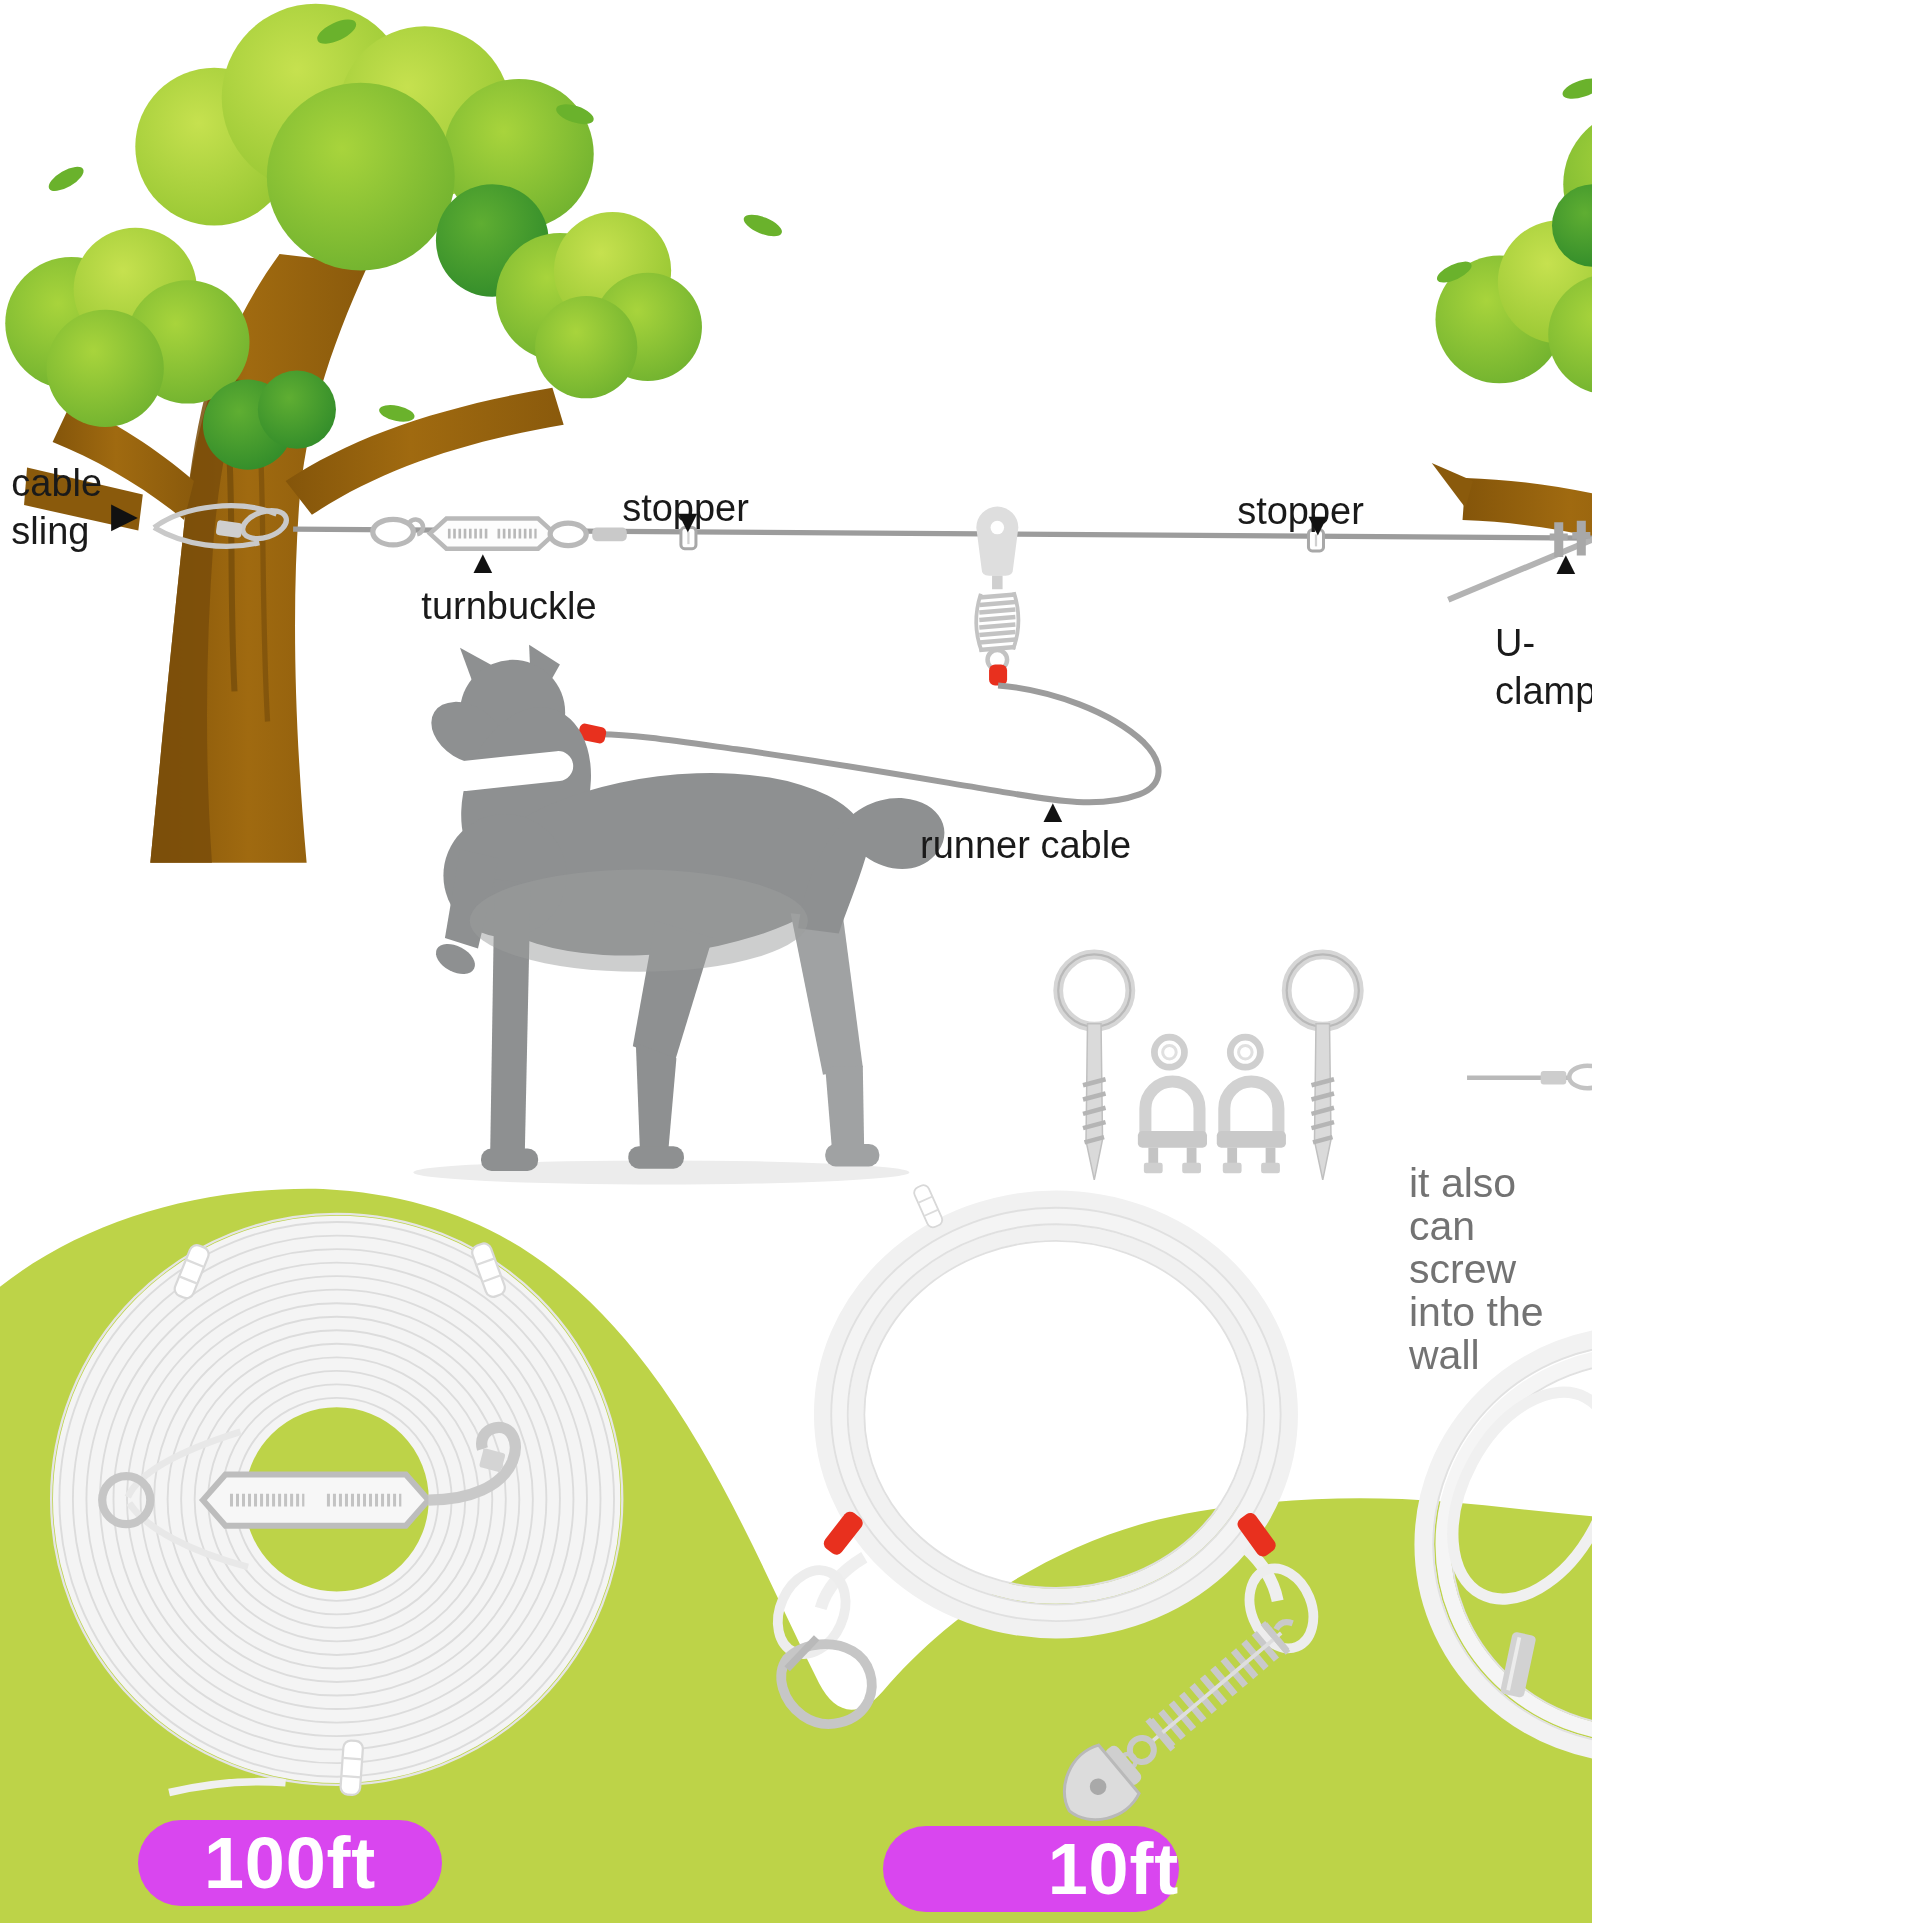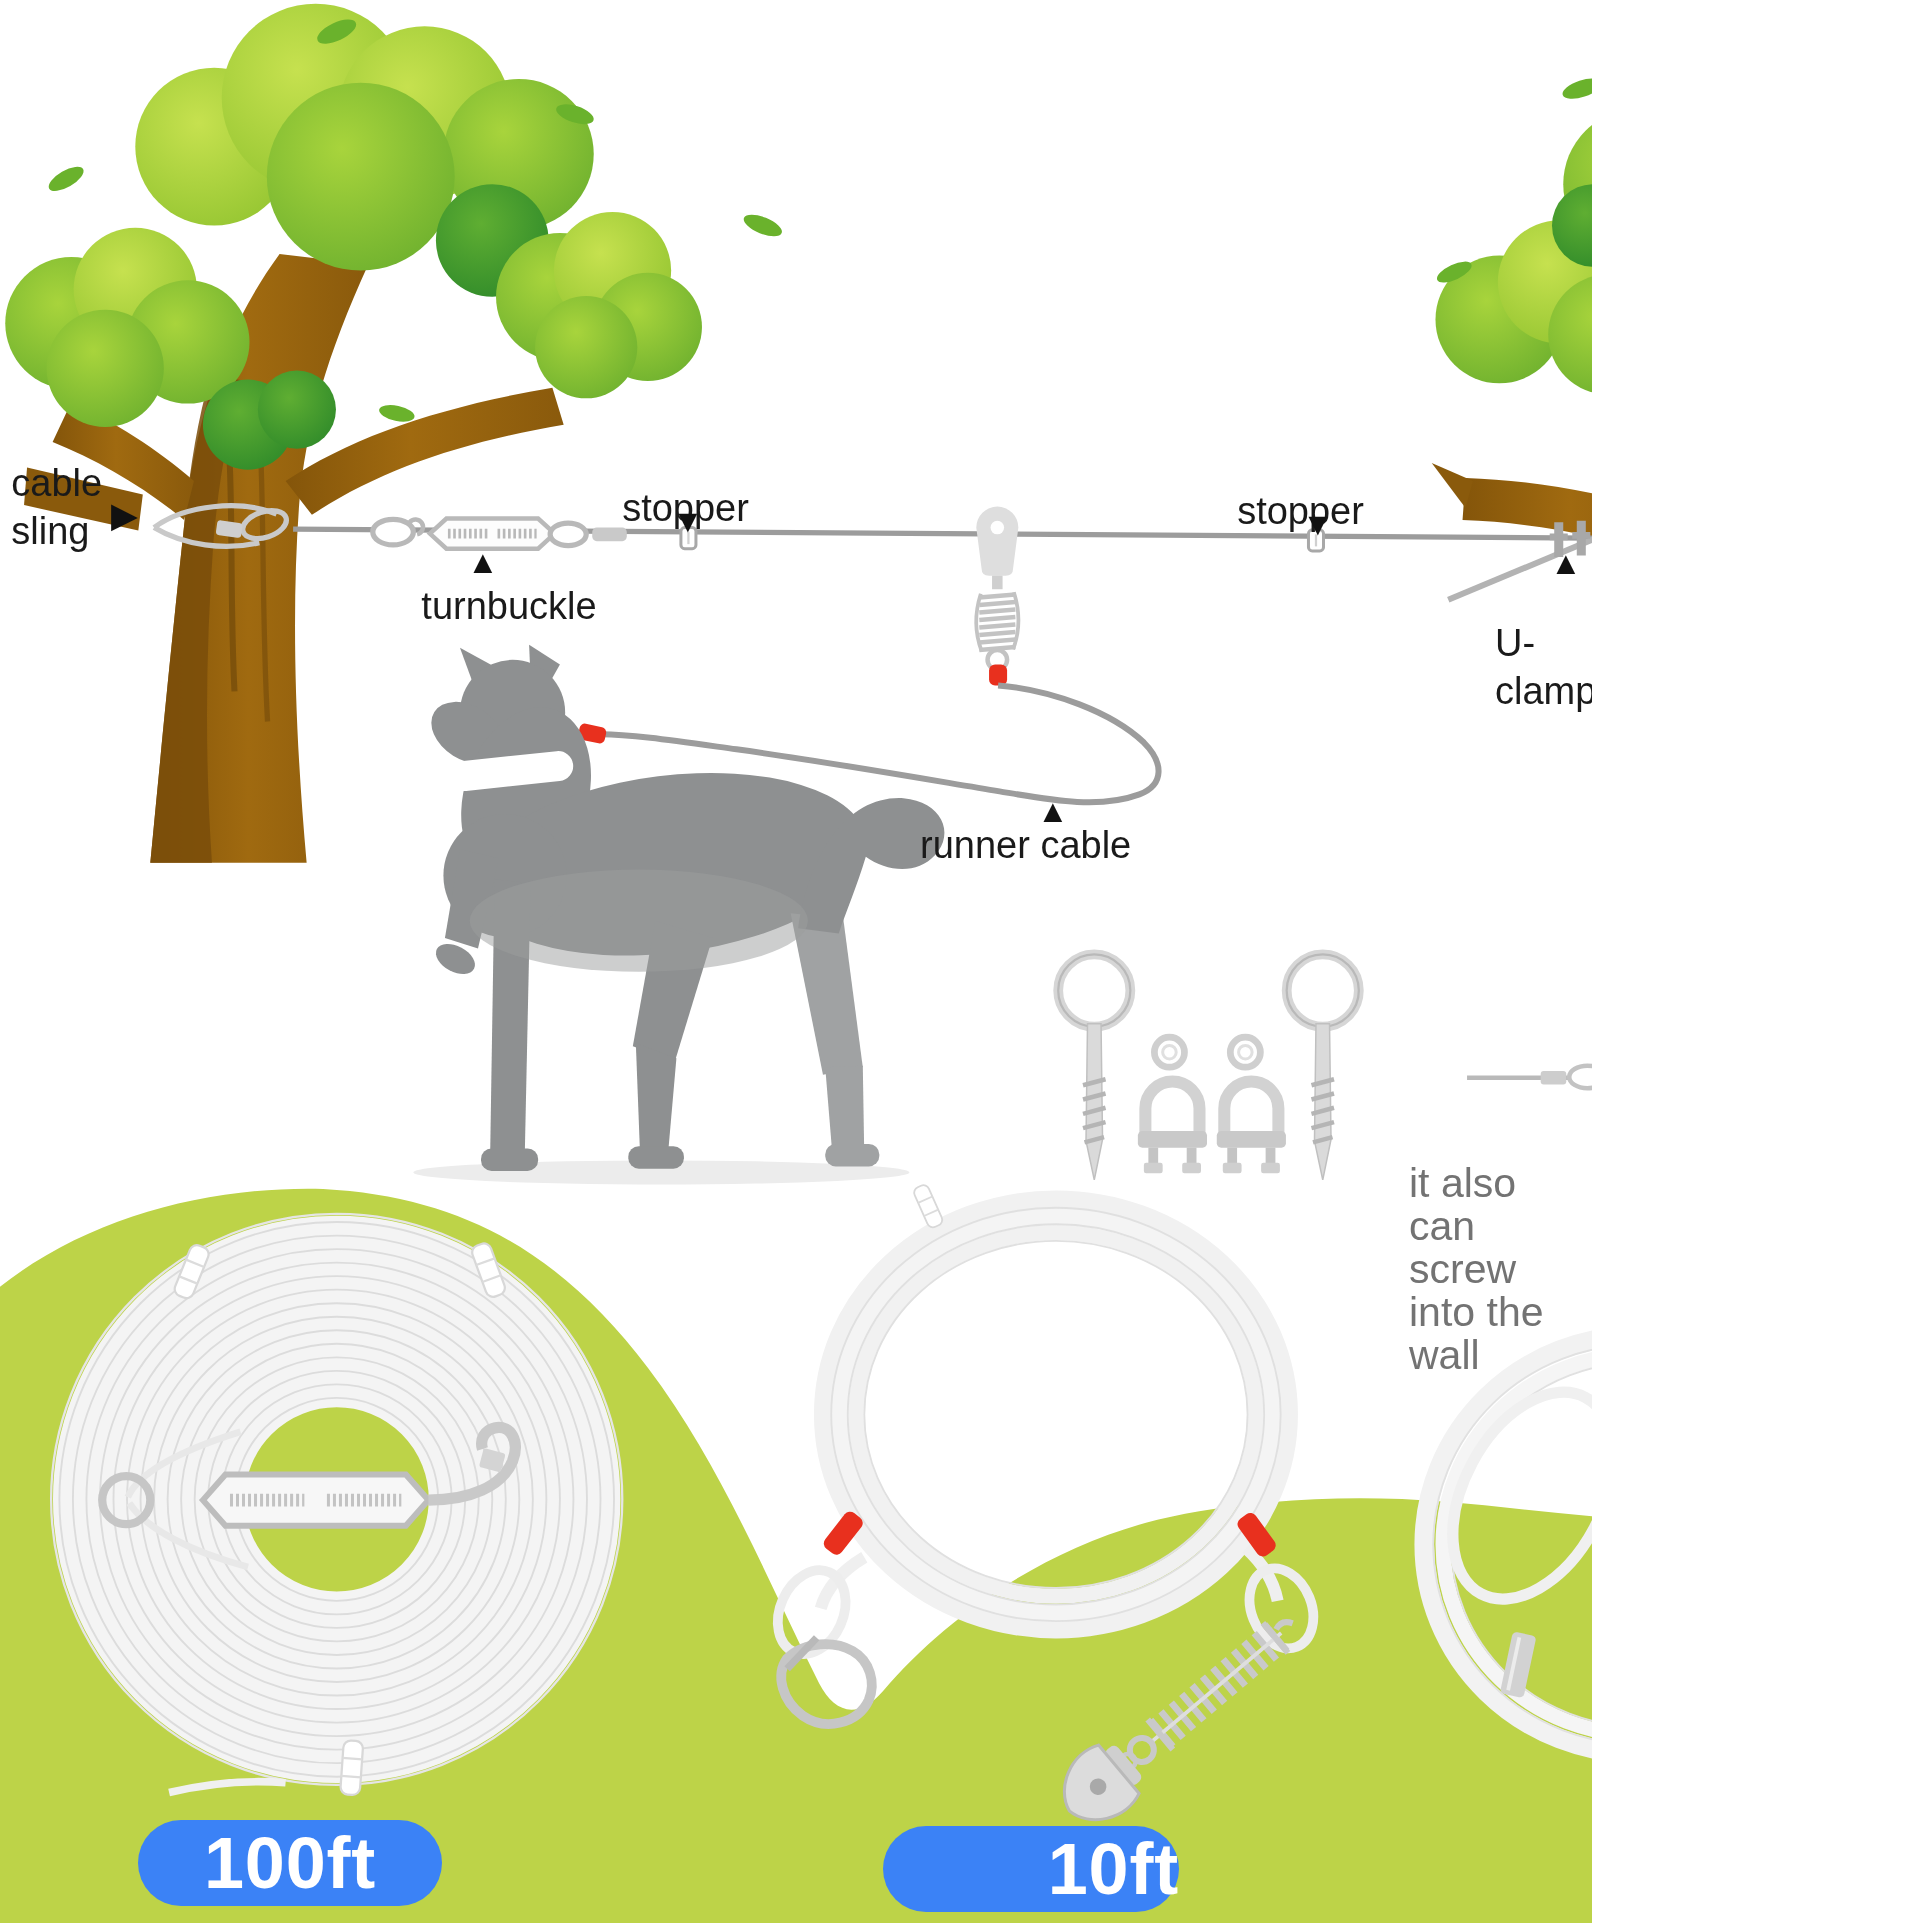--- a/index.html
+++ b/index.html
@@ -3,21 +3,21 @@
 <meta charset="utf-8">
 <style>
   html,body{margin:0;padding:0;background:#fff;}
   .canvas{position:relative;width:1592px;height:1924px;background:#ffffff;overflow:hidden;
           font-family:"Liberation Sans",sans-serif;}
   .scene{position:absolute;left:0;top:0;width:1924px;height:1924px;}
   .lbl{position:absolute;color:#1a1a1a;font-size:38px;line-height:1.26;white-space:pre-line;}
   .lbl.center{text-align:center;margin-top:12px;}
   .ptr{position:absolute;color:#111;font-size:32px;line-height:1;}
   .wall-note{position:absolute;color:#737373;font-size:41px;line-height:1.05;white-space:pre-line;}
-  .pill{position:absolute;height:86px;border-radius:45px;background:#3b82f6;color:#ffffff;
+  .pill{position:absolute;height:86px;border-radius:45px;background:#d946ef;color:#ffffff;
         display:flex;align-items:center;justify-content:center;
         font-weight:bold;font-size:72px;letter-spacing:0.8px;}
 </style>
 </head>
 <body>
 
 <div class="canvas">
 
 <svg class="scene" viewBox="0 0 2560 2560">
   <defs>

